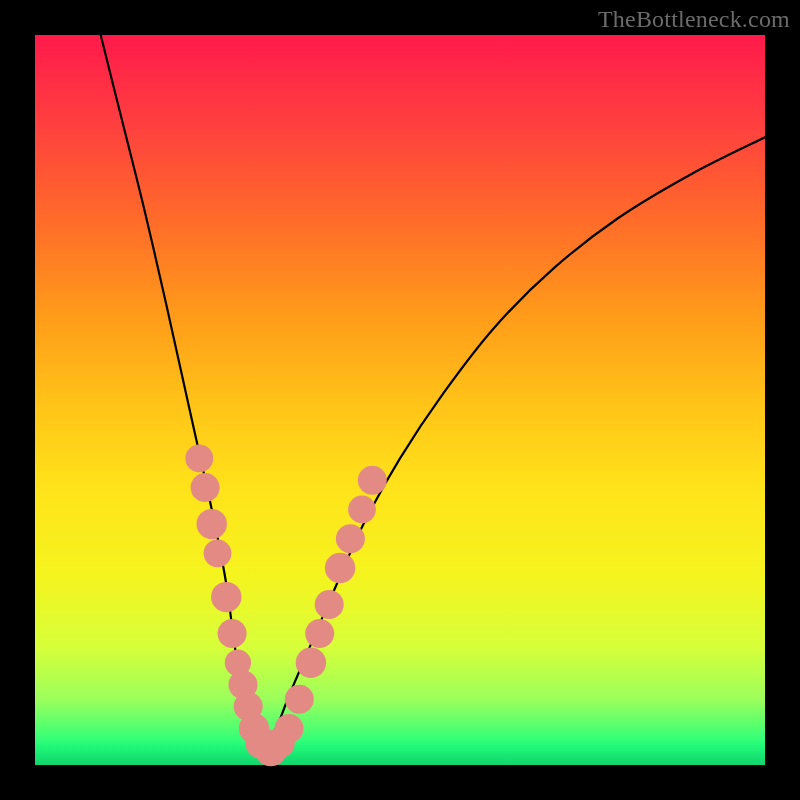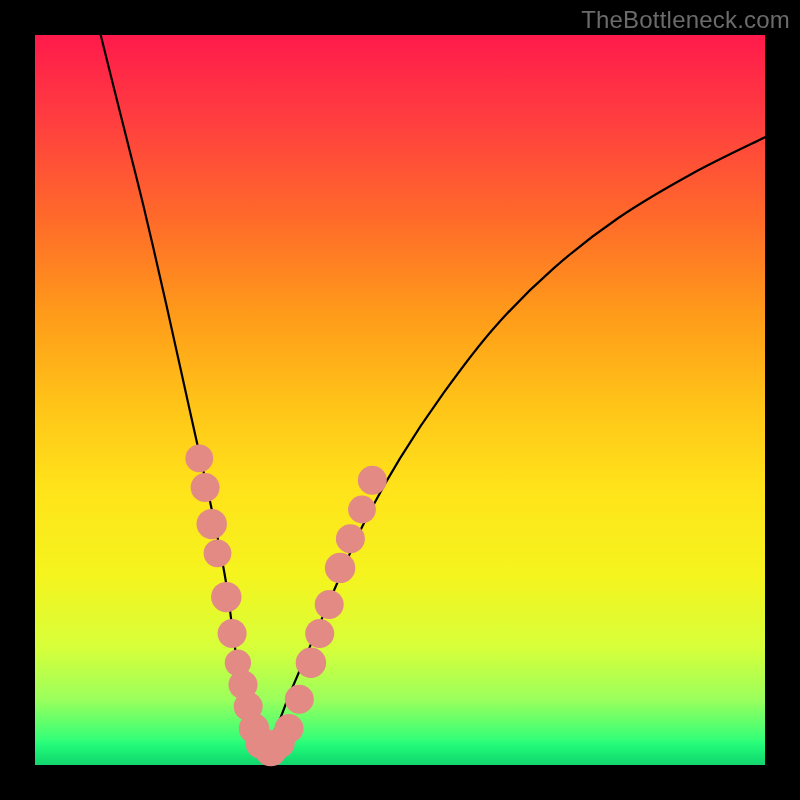--- a/index.html
+++ b/index.html
@@ -34,21 +34,21 @@
       #f5f41e 74%,
       #d6ff3a 84%,
       #9bff5c 91%,
       #2cff7a 97%,
       #00e66a 100%);
   }
   .watermark {
     position: absolute;
     top: 6px;
     right: 10px;
-    font-family: Liberation Sans, sans-serif;
+    font-family: Liberation Serif, serif;
     font-size: 24px;
     color: #6b6b6b;
     letter-spacing: 0.2px;
     text-align: right;
   }
   svg.curves {
     position: absolute;
     left: 0;
     top: 0;
     width: 730px;

